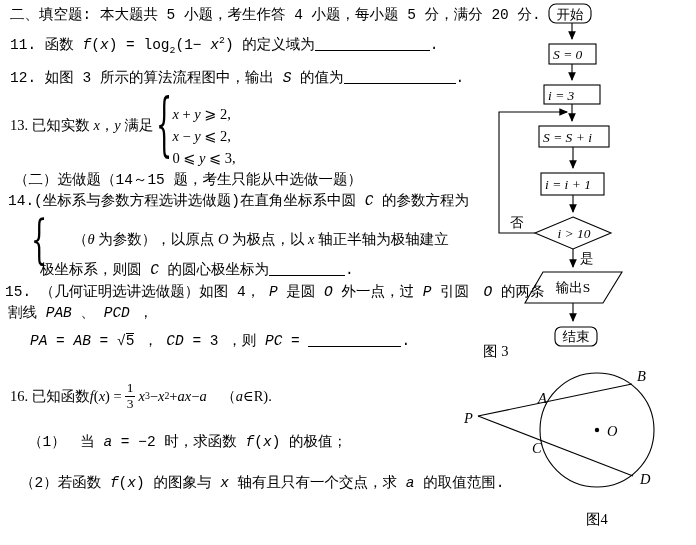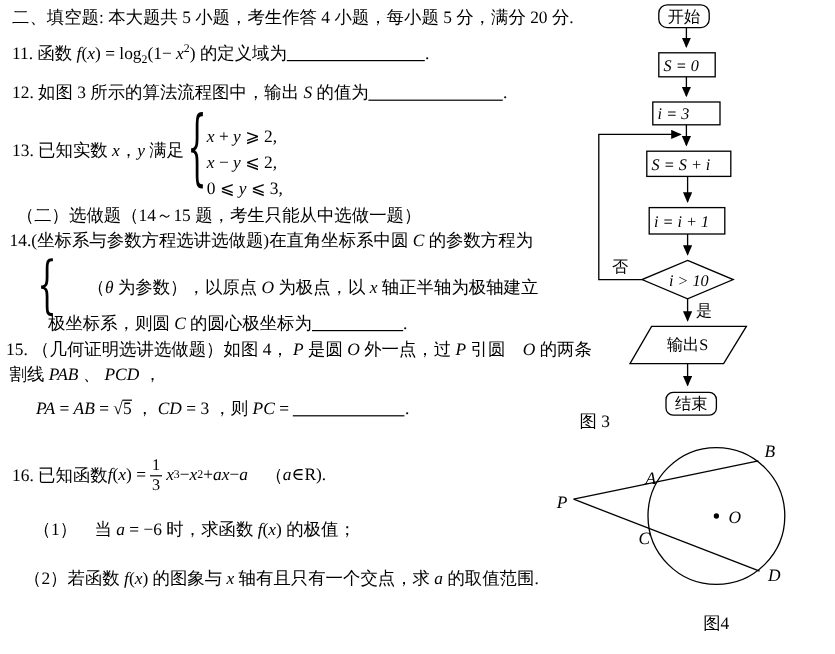--- a/index.html
+++ b/index.html
@@ -5,21 +5,21 @@
   * { margin: 0; padding: 0; box-sizing: border-box; }
   html,body { width: 696px; height: 545px; }
   body {
     position: relative;
     background: #ffffff;
     color: #000;
     font-family: "Liberation Serif", "DejaVu Serif", serif;
     font-size: 14.5px;
     overflow: hidden;
   }
-  .line { position: absolute; white-space: nowrap; line-height: 17px; }
+  .line { position: absolute; white-space: nowrap; line-height: 17px; font-family: Liberation Mono, monospace; }
   .row  { position: absolute; display: flex; align-items: center; white-space: nowrap; }
   .it   { font-style: italic; }
   .sup  { vertical-align: super; font-size: 68%; line-height: 0; }
   .sub  { vertical-align: sub;  font-size: 68%; line-height: 0; }
   .blank { display: inline-block; border-bottom: 1px solid #000; height: 14px; margin-bottom: -2px; }
   .stack { display: inline-flex; flex-direction: column; margin-top: 22px; }
   .stack > span { display: block; line-height: 22px; }
   .stack.tight > span { line-height: 23px; }
   .brace {
     display: inline-block; width: 13px; text-align: center;
@@ -88,21 +88,21 @@
       <span class="it">x</span>
       <span class="sup">2</span>
       <span> + </span>
       <span class="it">ax</span>
       <span> − </span>
       <span class="it">a</span>
       <span>　（</span>
       <span class="it">a</span>
       <span> ∈R).</span>
     </div>
-  <div class="line" style="left:28px; top:434px"><span>（1）　当 </span><span class="it">a</span><span> = −6 时，求函数 </span><span class="it">f</span><span>(</span><span class="it">x</span><span>) 的极值；</span></div>
+  <div class="line" style="left:28px; top:434px"><span>（1）　当 </span><span class="it">a</span><span> = −2 时，求函数 </span><span class="it">f</span><span>(</span><span class="it">x</span><span>) 的极值；</span></div>
   <div class="line" style="left:20px; top:475px"><span>（2）若函数 </span><span class="it">f</span><span>(</span><span class="it">x</span><span>) 的图象与 </span><span class="it">x</span><span> 轴有且只有一个交点，求 </span><span class="it">a</span><span> 的取值范围.</span></div>
 
   <svg style="left:480px; top:0" width="210" height="362" viewBox="0 0 210 362">
     <defs>
       <marker id="arr" markerWidth="9" markerHeight="8" refX="7" refY="3.5" orient="auto">
         <path d="M0,0 L8,3.5 L0,7 Z" fill="#000"></path>
       </marker>
     </defs>
     <g fill="none" stroke="#000" stroke-width="1.1">
       <rect x="69" y="4" width="42" height="19" rx="7"></rect>

